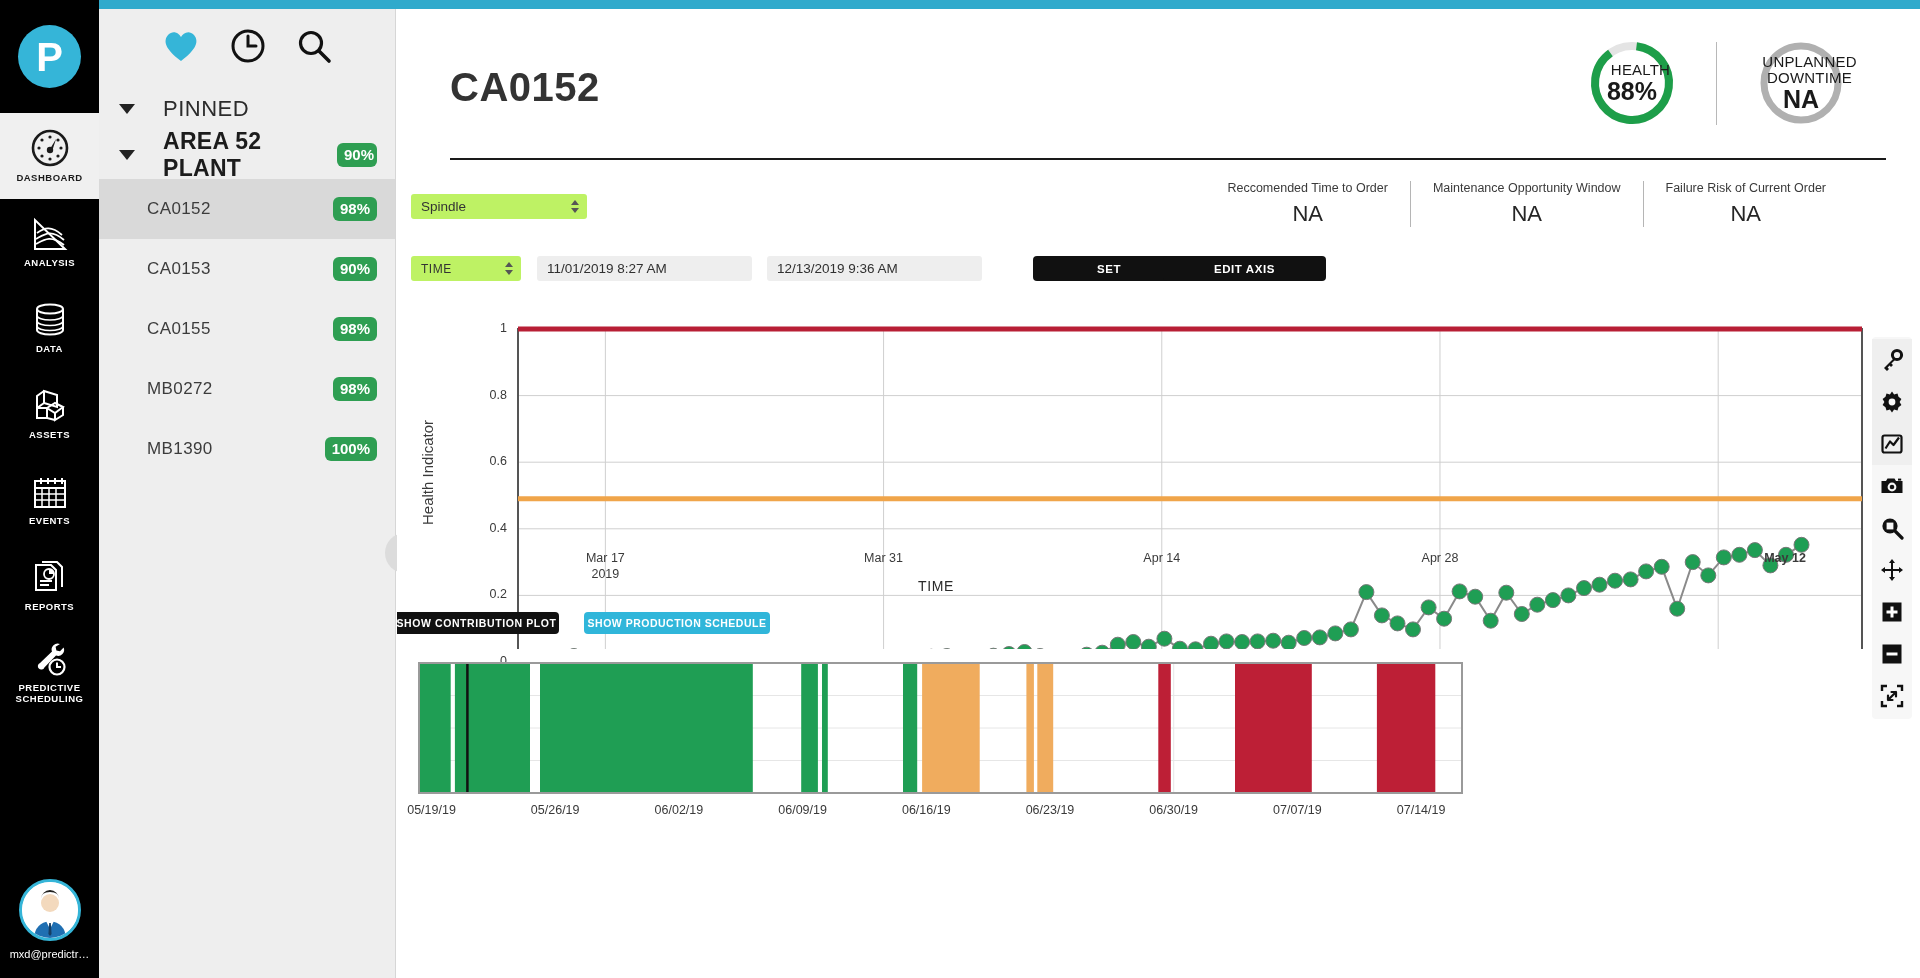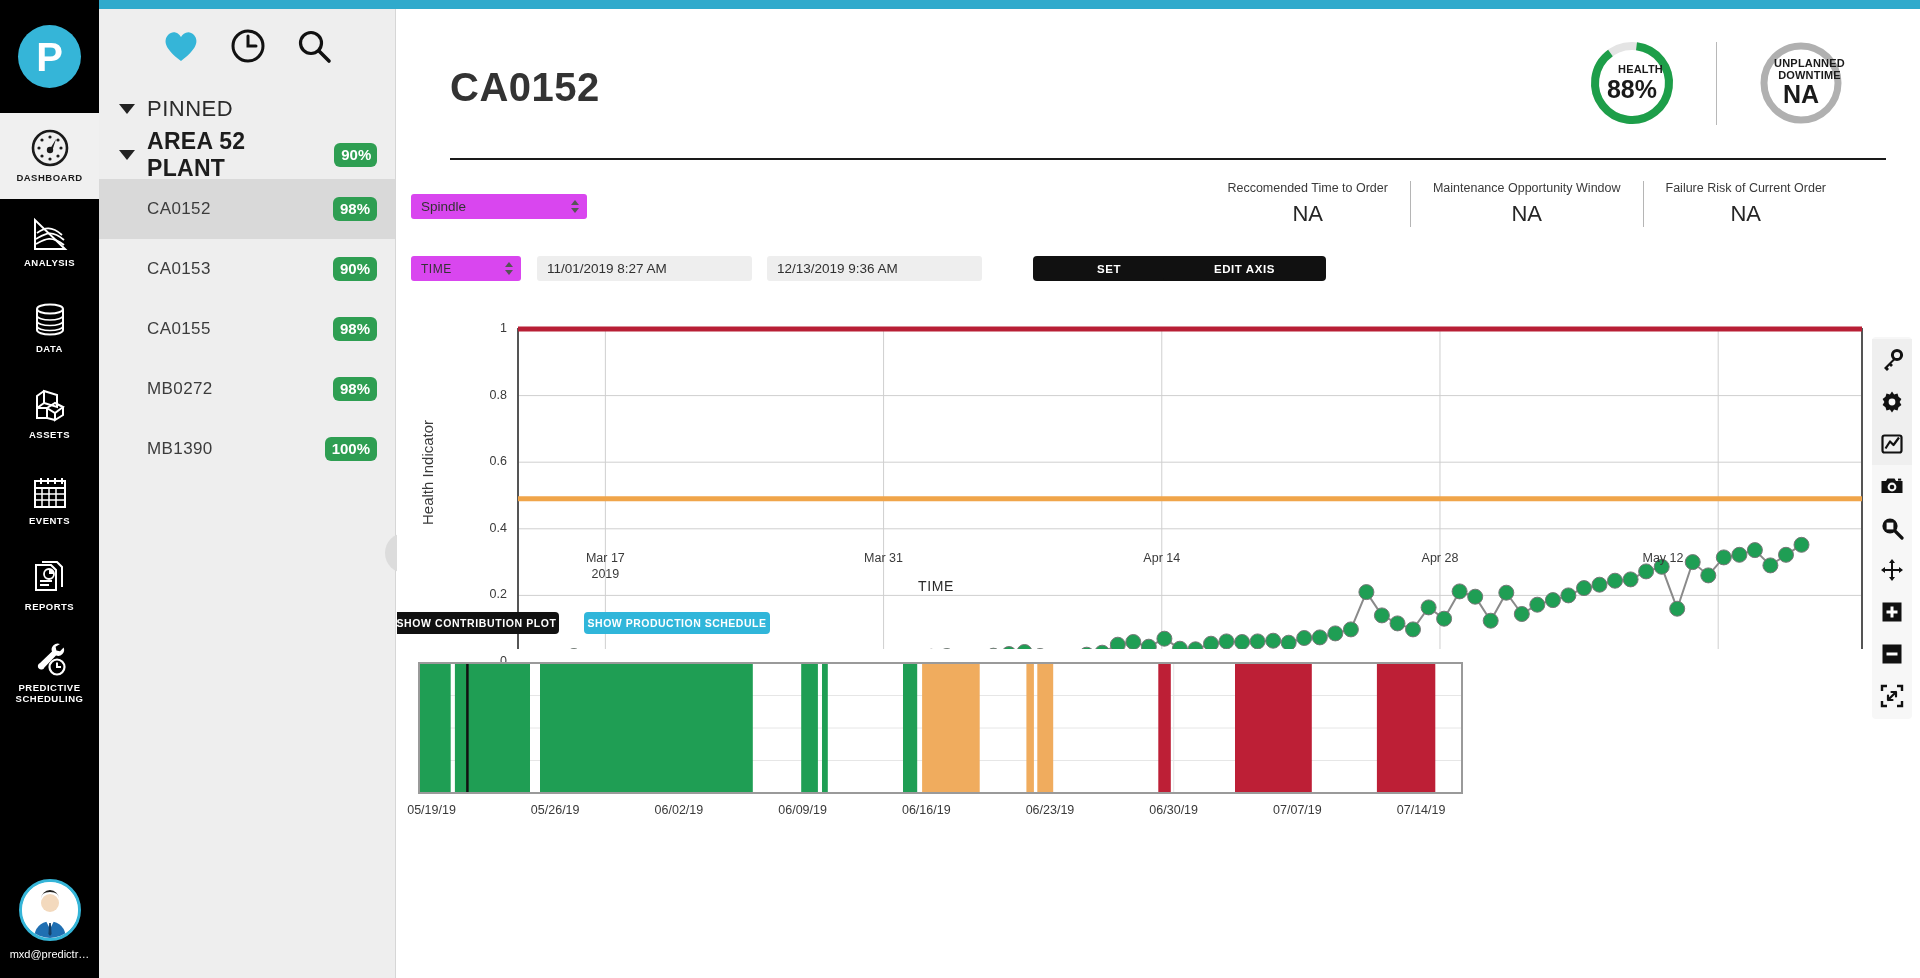--- a/index.html
+++ b/index.html
@@ -65,21 +65,21 @@
   
   .tree {
     position: absolute; left: 99px; top: 9px; width: 297px; height: 969px;
     background: #eeeeee; border-right: 1px solid #d6d6d6;
   }
   .tree-icons {
     height: 78px; display: flex; align-items: center; justify-content: center; gap: 30px;
   }
   .tree-icon { cursor: pointer; display: block; }
   .tree-group {
-    display: flex; align-items: center; gap: 12px;
+    display: flex; align-items: center; gap: 28px;
     padding: 0 0 0 20px; cursor: pointer;
   }
   .tree-group.pinned { height: 44px; }
   .tree-group.plant { height: 48px; }
   .caret {
     width: 0; height: 0; border-left: 8px solid transparent; border-right: 8px solid transparent;
     border-top: 10px solid #222222; flex: 0 0 auto;
   }
   .group-label-pinned { font-size: 22px; color: #2b2b2b; letter-spacing: 0.5px; }
   .group-label-plant { font-size: 23px; color: #1c1c1c; font-weight: bold; letter-spacing: 0.3px; }
@@ -123,34 +123,34 @@
     background: #1a1a1a;
   }
 
   
   .gauges { position: absolute; right: 75px; top: 30px; display: flex; align-items: center; }
   .gauge-wrap { position: relative; width: 88px; height: 88px; }
   .gauge-text {
     position: absolute; inset: 0;
     display: flex; flex-direction: column; align-items: center; justify-content: center;
   }
-  .gauge-cap { font-size: 11px; font-weight: bold; color: #1a1a1a; letter-spacing: 0.2px; line-height: 1.05; text-align: center; margin-left: 17px; }
+  .gauge-cap { font-size: 15px; font-weight: normal; color: #1a1a1a; letter-spacing: 0.2px; line-height: 1.05; text-align: center; margin-left: 17px; }
   .gauge-val { font-size: 25px; font-weight: bold; color: #1a1a1a; line-height: 1.05; }
   .gauge-divider { width: 1px; height: 83px; background: #b8b8b8; margin: 0 40px; }
 
   
   .kpis { position: absolute; right: 72px; top: 172px; display: flex; align-items: flex-start; }
   .kpi { padding: 0 22px; text-align: center; }
   .kpi + .kpi { border-left: 1px solid #b5b5b5; }
   .kpi-label { font-size: 12.5px; color: #3a3a3a; white-space: nowrap; }
   .kpi-value { font-size: 22px; color: #262626; margin-top: 6px; }
 
   
   .select-box {
-    background: #d946ef; border: none; border-radius: 3px;
+    background: #bef264; border: none; border-radius: 3px;
     font-family: "Liberation Sans", sans-serif; font-size: 13.5px; color: #333333;
     padding: 0 10px; height: 25px; position: absolute;
     appearance: none; -webkit-appearance: none; cursor: pointer;
   }
   .select-arrows {
     position: absolute; pointer-events: none;
     display: flex; flex-direction: column; align-items: center; justify-content: center; gap: 3px;
   }
   .ar-up { width: 0; height: 0; border-left: 4px solid transparent; border-right: 4px solid transparent; border-bottom: 5px solid #555; }
   .ar-dn { width: 0; height: 0; border-left: 4px solid transparent; border-right: 4px solid transparent; border-top: 5px solid #555; }
@@ -574,21 +574,21 @@
           <div class="tick-label" style="left: 0px; width: 110px; text-align: right; top: 511.8px;">0.4</div>
           <div class="tick-label" style="left: 0px; width: 110px; text-align: right; top: 445.2px;">0.6</div>
           <div class="tick-label" style="left: 0px; width: 110px; text-align: right; top: 378.6px;">0.8</div>
           <div class="tick-label" style="left: 0px; width: 110px; text-align: right; top: 312px;">1</div>
         </div>
       <div id="hi-xticks">
           <div class="tick-label" style="left: 168.36px; width: 80px; text-align: center; top: 542px;">Mar 17</div>
           <div class="tick-label" style="left: 446.568px; width: 80px; text-align: center; top: 542px;">Mar 31</div>
           <div class="tick-label" style="left: 724.776px; width: 80px; text-align: center; top: 542px;">Apr 14</div>
           <div class="tick-label" style="left: 1002.98px; width: 80px; text-align: center; top: 542px;">Apr 28</div>
-          <div class="tick-label" style="left: 1226px; width: 80px; text-align: center; top: 542px;">May 12</div>
+          <div class="tick-label" style="left: 1348px; width: 80px; text-align: center; top: 542px; font-weight: bold;">May 12</div>
         </div>
 
       <div class="tick-label" id="hi-xsub" style="left: 168.36px; top: 558px; width: 80px; text-align: center;">2019</div>
 
       <div class="axis-title-x" style="left:521px;top:569px;">TIME</div>
     </div>
 
     <div class="plot-toolbar">
       <div class="tool-btn hi">
         <svg width="24" height="24" viewBox="0 0 24 24">

